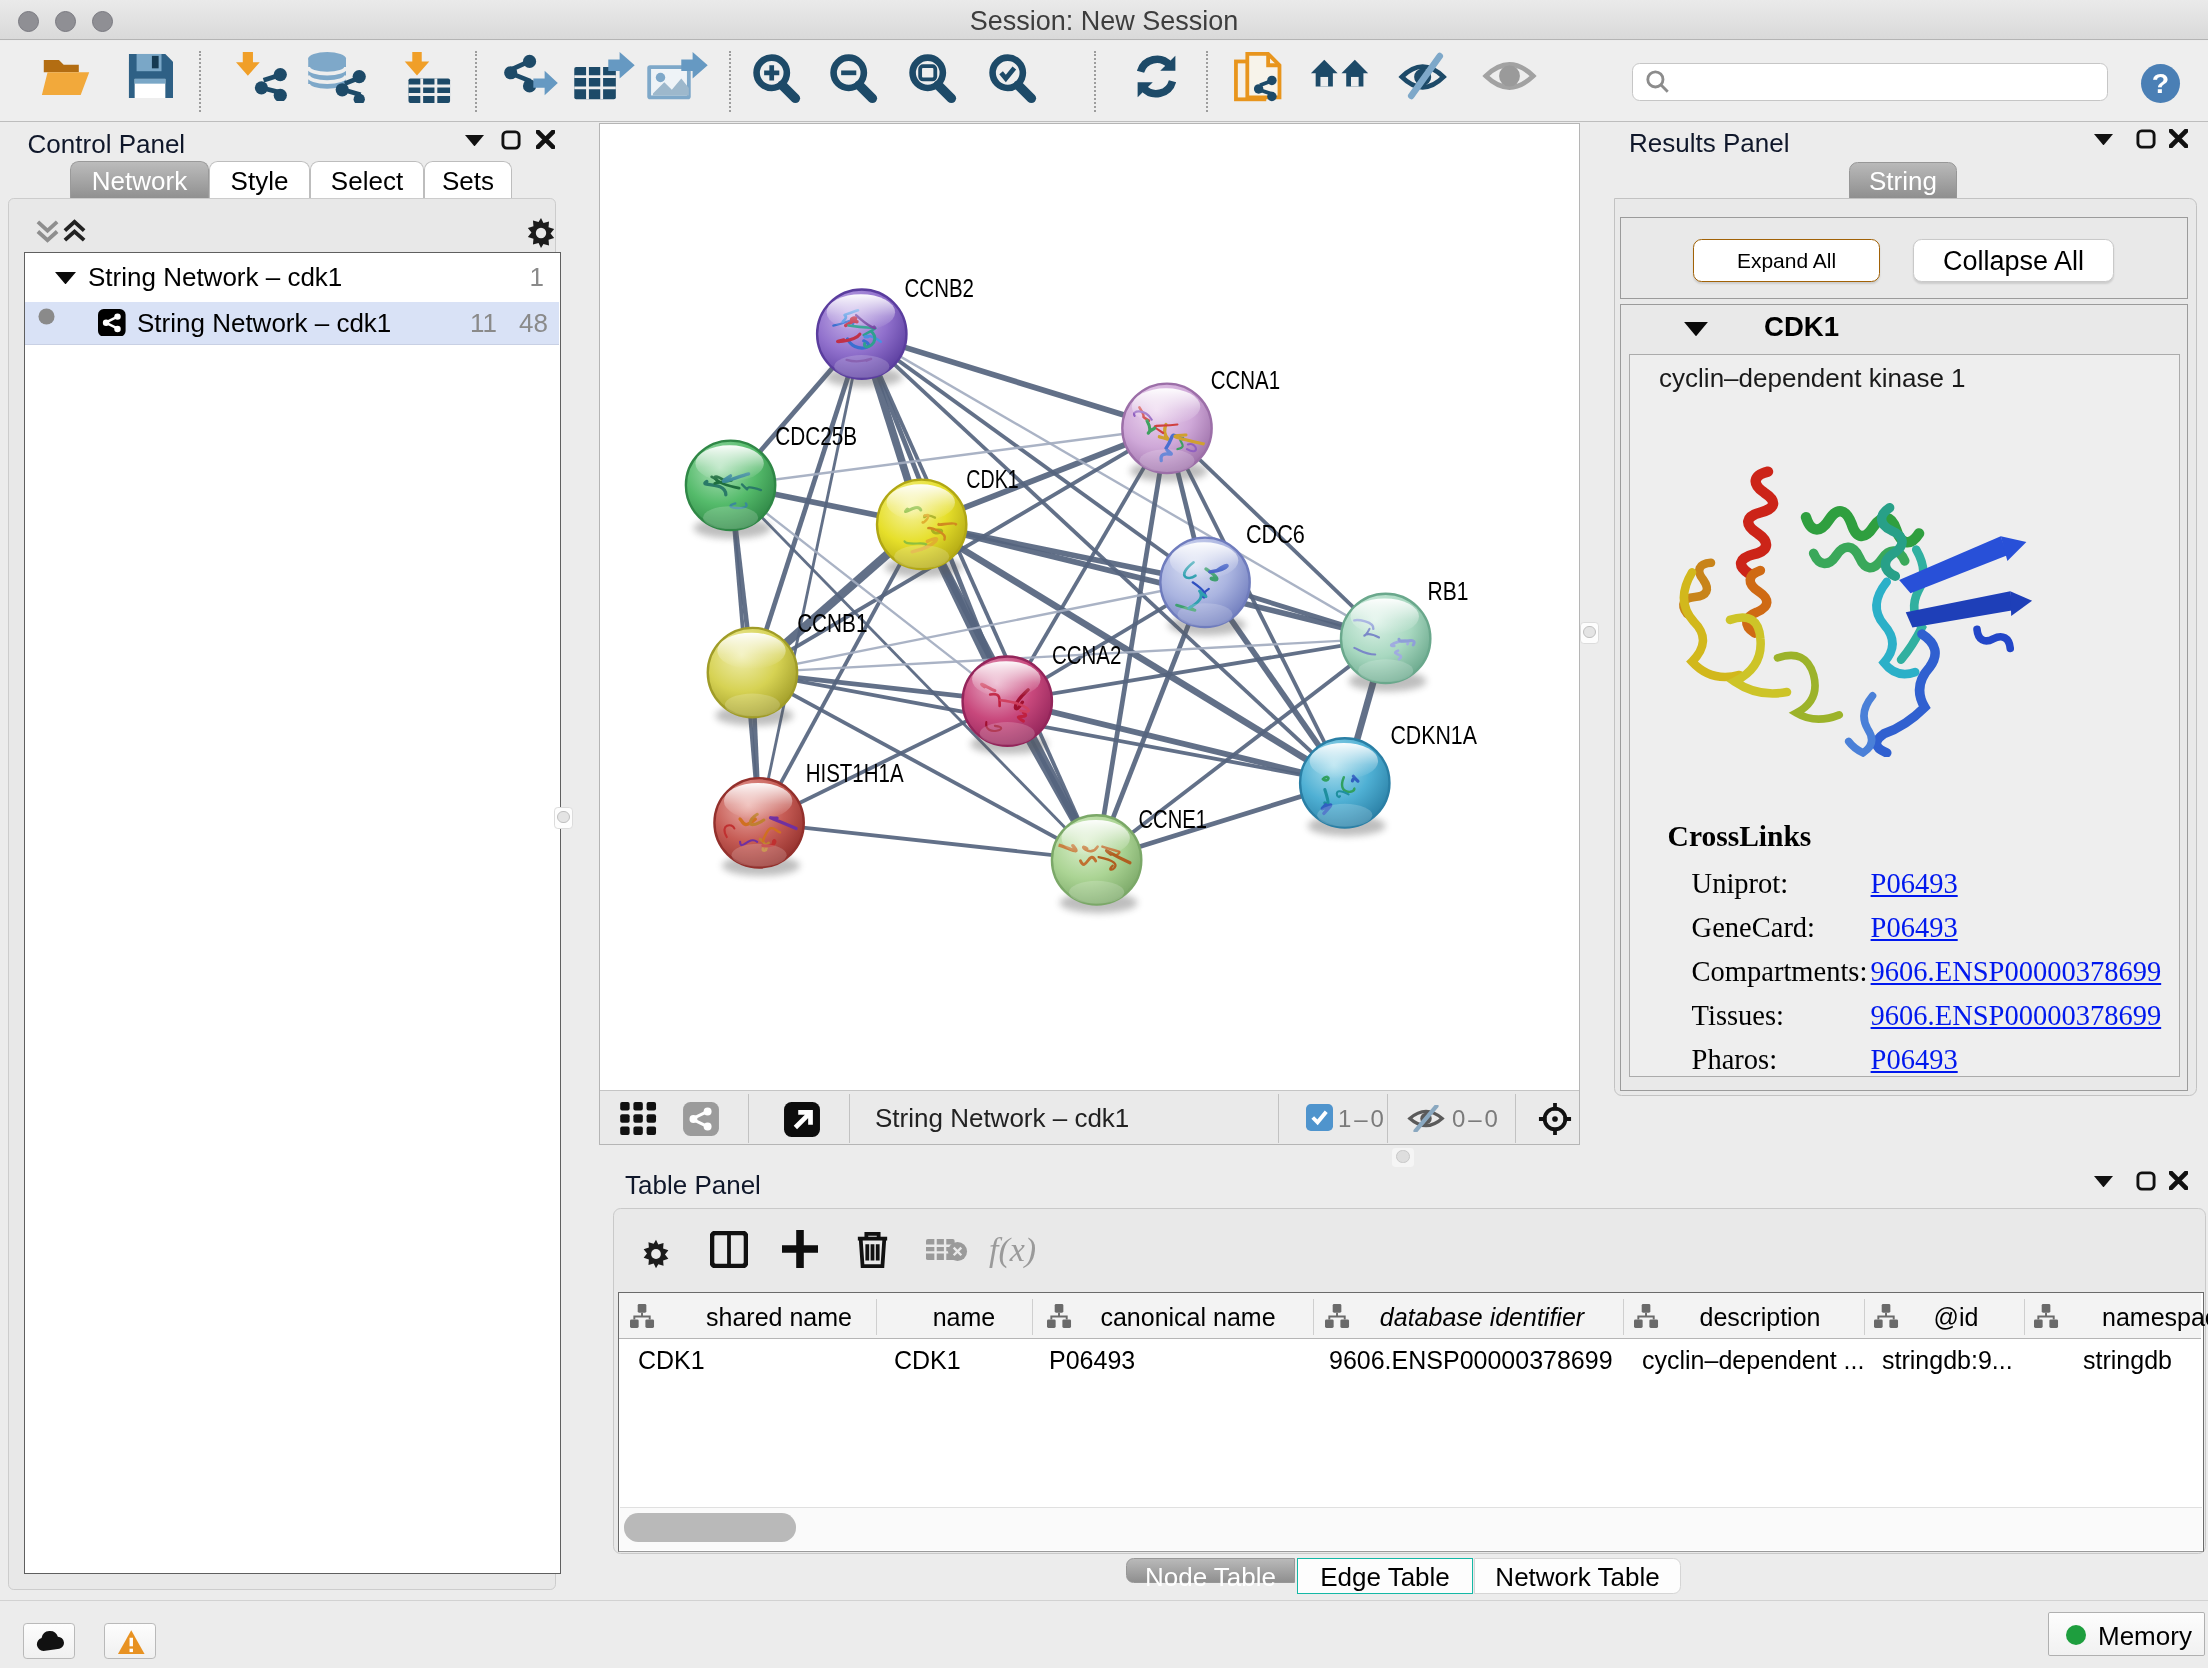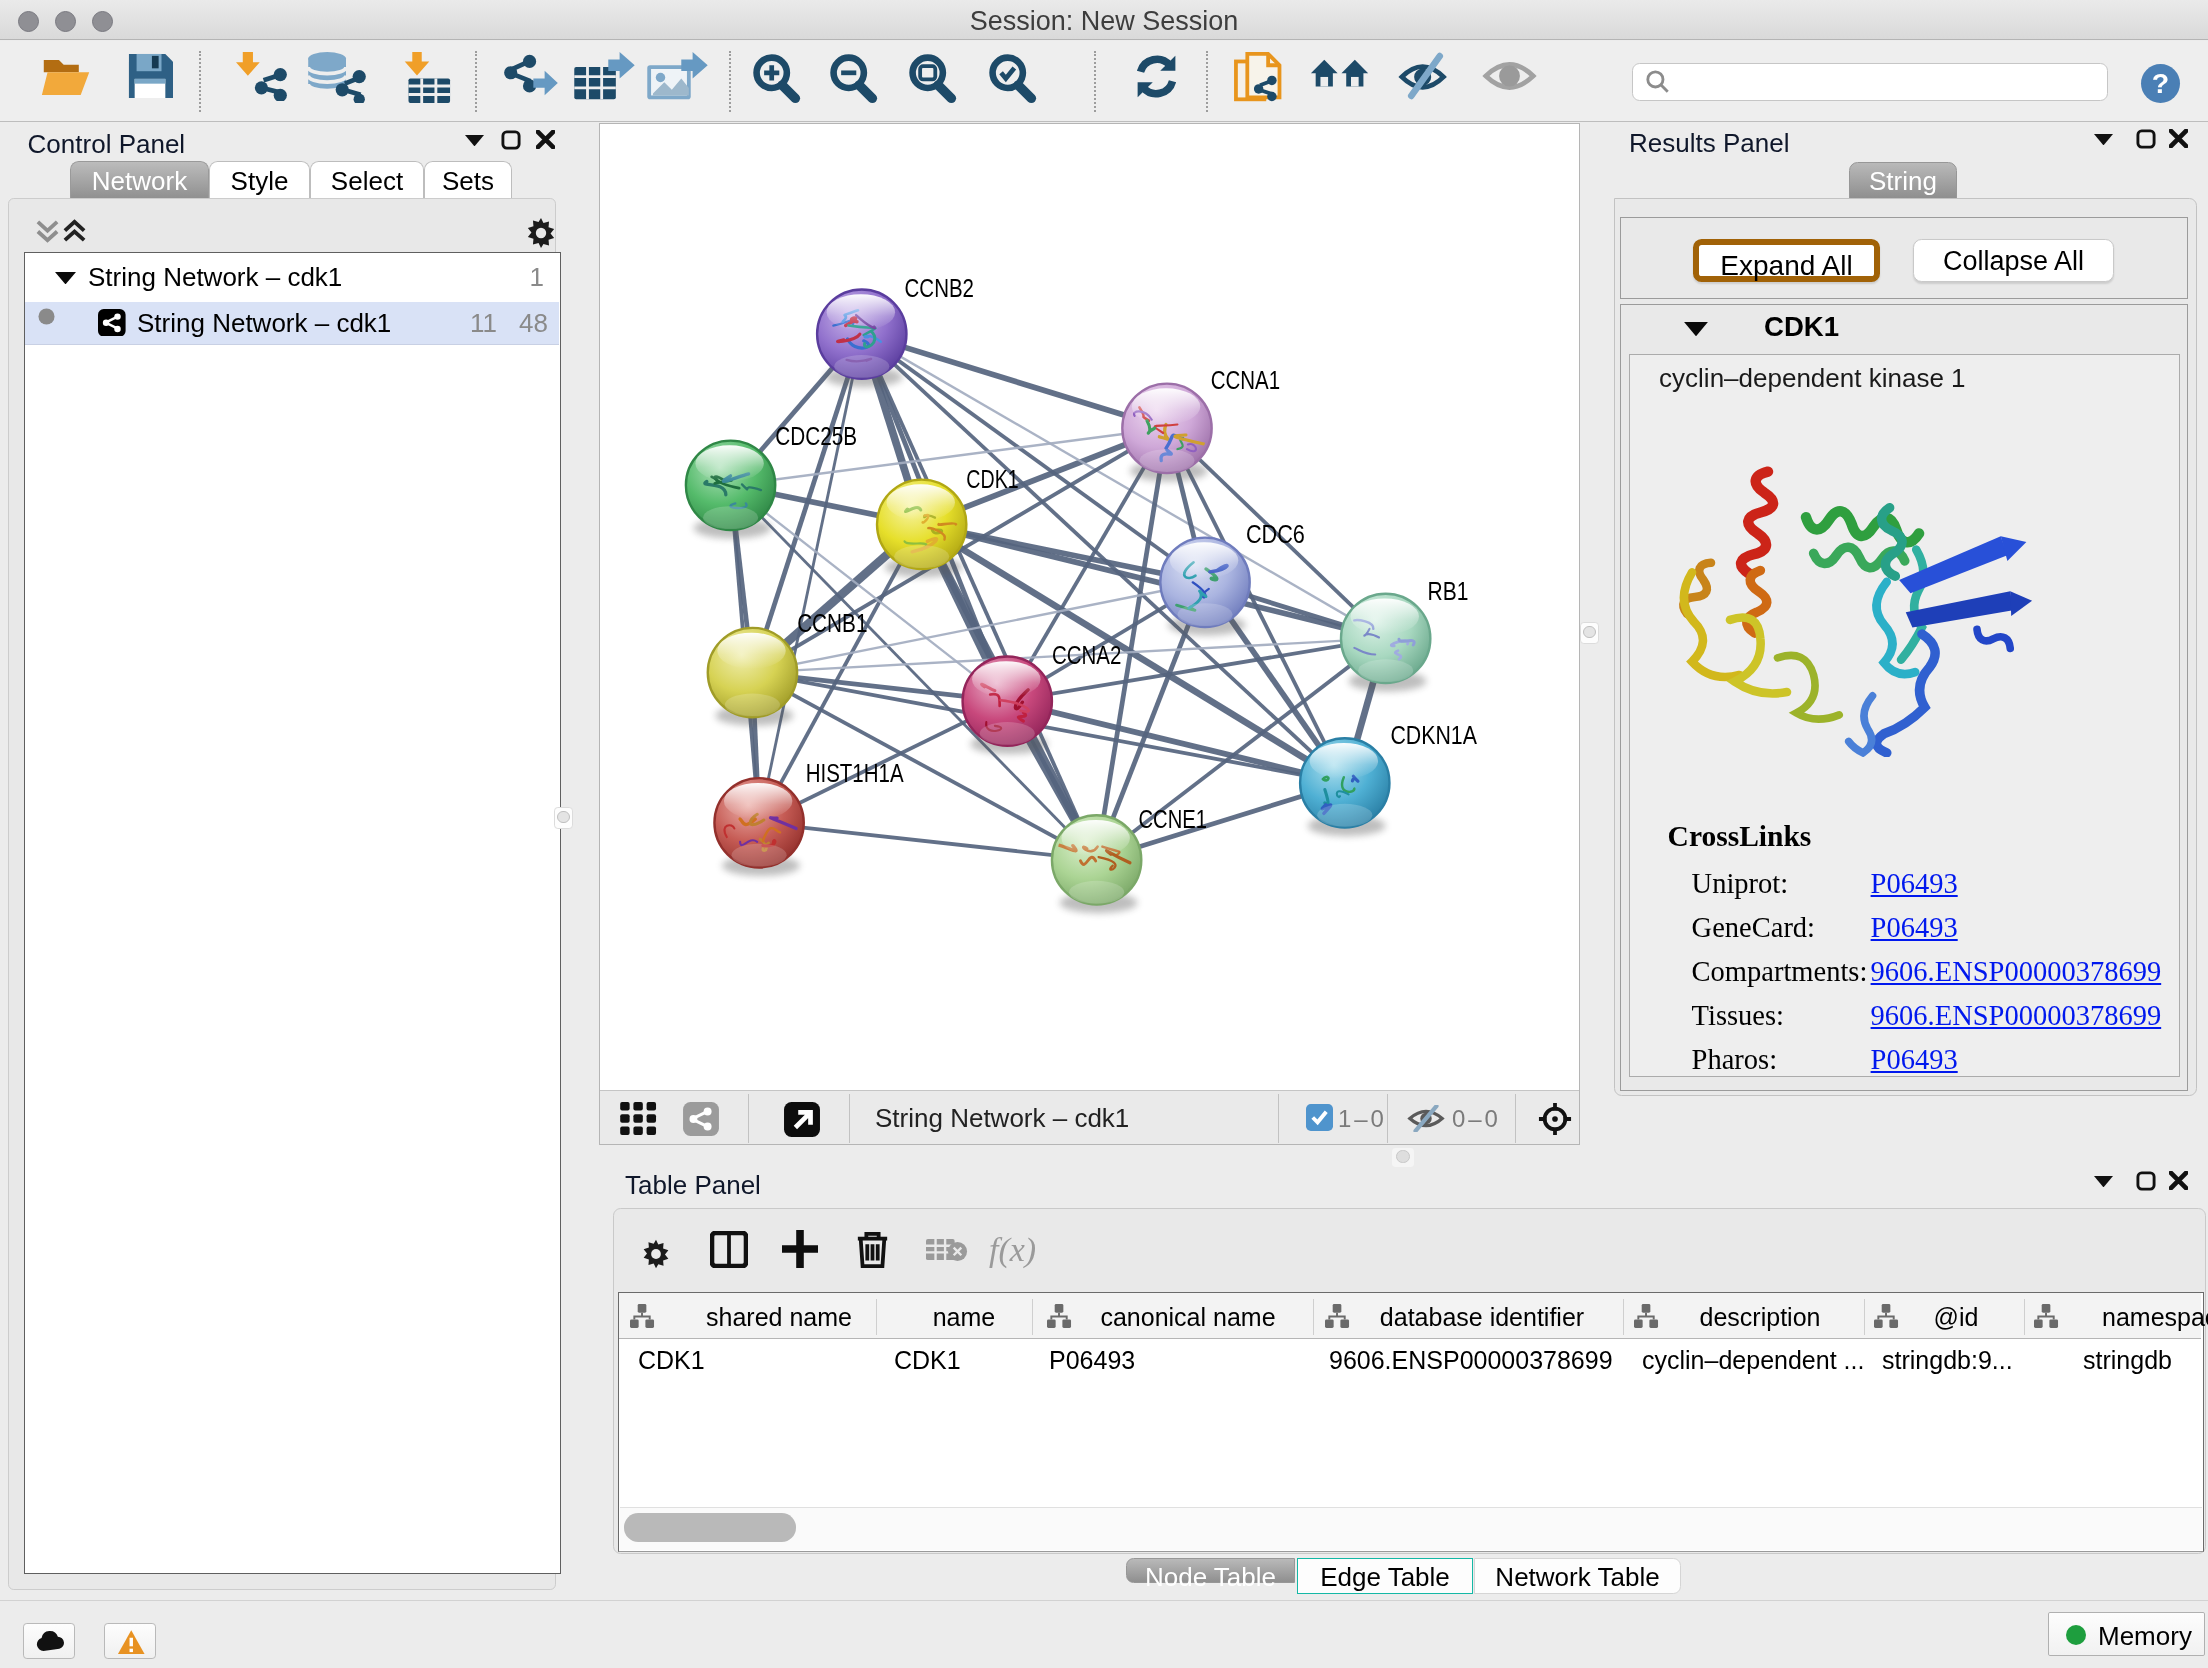--- a/index.html
+++ b/index.html
@@ -630,21 +630,21 @@
     </svg>
   <svg class="pico" style="left:2136px;top:129px;" width="20" height="20" viewBox="0 0 21 21">
       <rect x="2" y="2" width="17" height="17" rx="4" fill="none" stroke="#111" stroke-width="3"></rect>
     </svg>
   <svg class="pico" style="left:2169px;top:129px;" width="19" height="19" viewBox="0 0 20 20">
       <path d="M2 2 L18 18 M18 2 L2 18" stroke="#111" stroke-width="5" stroke-linecap="round"></path>
     </svg>
   <div class="abs" style="left:1849px;top:162px;width:108px;height:37px;background:linear-gradient(#b9b9b9,#8f8f8f);border:1px solid #979797;border-radius:8.6px 8.6px 0 0;color:#fff;font-size:26px;text-align:center;line-height:37px;">String</div>
   <div class="abs" style="left:1614px;top:198px;width:583px;height:898px;background:#e9e9e9;border:1px solid #c2c2c2;border-radius:0 7.6px 7.6px 7.6px;"></div>
   <div class="abs" style="left:1620px;top:217px;width:568px;height:82px;border:1px solid #9b9b9b;"></div>
-  <div class="abs" style="left:1693px;top:239px;width:187px;height:43px;background:#fff;border:6px solid #a16207;border-radius:8.6px;box-shadow:0 1.9px 1.9px rgba(0,0,0,0.12);font-size:28px;text-align:center;line-height:42px;color:#000;">Expand All</div>
+  <div class="abs" style="left:1693px;top:239px;width:187px;height:43px;background:#fff;border:1px solid #a16207;border-radius:8.6px;box-shadow:0 1.9px 1.9px rgba(0,0,0,0.12);font-size:21px;text-align:center;line-height:42px;color:#000;">Expand All</div>
   <div class="abs" style="left:1913px;top:239px;width:201px;height:43px;background:#fff;border:1px solid #c9c9c9;border-radius:8.6px;box-shadow:0 1.9px 1.9px rgba(0,0,0,0.12);font-size:27px;text-align:center;line-height:42px;color:#000;">Collapse All</div>
   <div class="abs" style="left:1620px;top:304px;width:568px;height:787px;border:1px solid #9b9b9b;">
     <svg class="pico" style="left:63px;top:17px;" width="24" height="14.3" viewBox="0 0 25 15">
         <path d="M0 0 h25 l-12.5 15 z" fill="#0a0a0a"></path>
       </svg>
     <div class="abs" style="left:143px;top:5.7px;font-size:27.6px;font-weight:bold;color:#000;">CDK1</div>
     <div class="abs" style="left:7.6px;top:49px;width:551px;height:723px;background:#eeeeee;border:1px solid #ababab;">
       <div class="abs" style="left:29.5px;top:7.6px;font-size:26px;color:#1a1a1a;">cyclin–dependent kinase 1</div>
       <svg class="pico" style="left:43px;top:103px;" width="361" height="299" viewBox="0 0 380 314">
           <g fill="none" stroke-linecap="round">
@@ -738,21 +738,21 @@
       </svg>
     <svg class="hico" style="left:1255px;" viewBox="0 0 26 26" width="25" height="25">
         <use href="#hier"></use>
       </svg>
     <svg class="hico" style="left:1415px;" viewBox="0 0 26 26" width="25" height="25">
         <use href="#hier"></use>
       </svg>
     <div class="hlab" style="left:65px;width:190px;">shared name</div>
     <div class="hlab" style="left:281px;width:128px;">name</div>
     <div class="hlab" style="left:474px;width:190px;">canonical name</div>
-    <div class="hlab" style="left:749px;width:228px;">database identifier</div>
+    <div class="hlab" style="left:749px;width:228px;font-style:italic;">database identifier</div>
     <div class="hlab" style="left:1065px;width:152px;">description</div>
     <div class="hlab" style="left:1294px;width:86px;">@id</div>
     <div class="hlab" style="left:1465px;width:124px;margin-left:18px;">namespace</div>
     <div class="abs" style="left:19px;top:53px;">CDK1</div>
     <div class="abs" style="left:275px;top:53px;">CDK1</div>
     <div class="abs" style="left:430px;top:53px;">P06493</div>
     <div class="abs" style="left:710px;top:53px;">9606.ENSP00000378699</div>
     <div class="abs" style="left:1023px;top:53px;">cyclin–dependent ...</div>
     <div class="abs" style="left:1263px;top:53px;">stringdb:9...</div>
     <div class="abs" style="left:1464px;top:53px;">stringdb</div>

